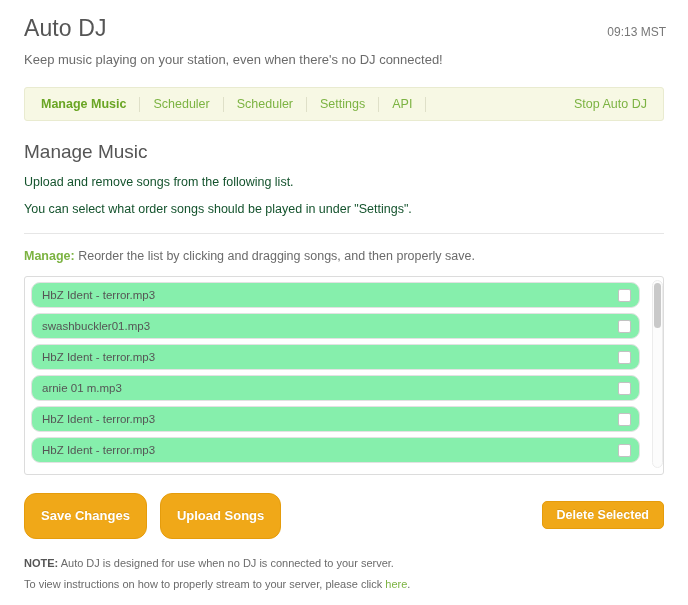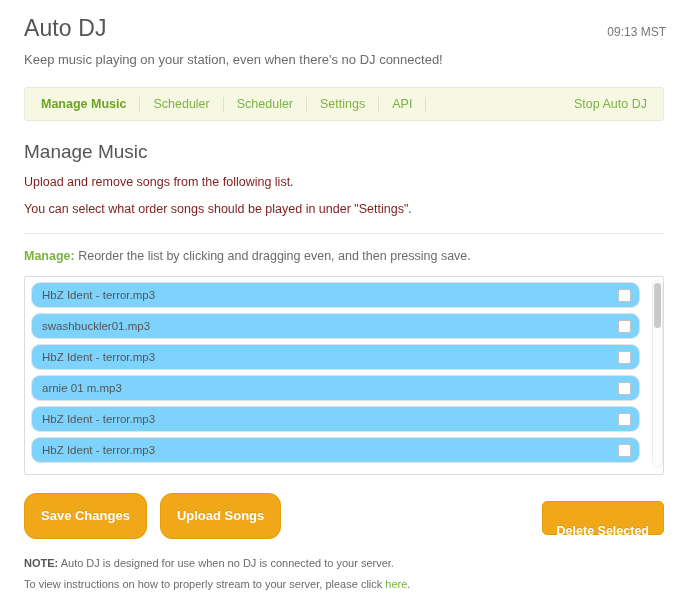--- a/index.html
+++ b/index.html
@@ -102,21 +102,21 @@
   }
   .section-title {
     font-size: 19px;
     font-weight: 400;
     color: #555555;
     margin: 19px 0 0 0;
     line-height: 24px;
   }
   .section-line {
     font-size: 12.5px;
-    color: #7f1d1d;
+    color: #14532d;
     margin: 9px 0 0 0;
     line-height: 18px;
   }
   .divider {
     border: none;
     border-top: 1px solid #e6e6e6;
     margin: 15px 0 0 0;
   }
   .songs-label-row {
     margin: 14px 0 0 0;
@@ -140,21 +140,21 @@
     overflow: hidden;
     padding: 5px 5px 0 6px;
   }
   .list-inner {
     position: relative;
     height: 100%;
     padding-right: 18px;
   }
   .song-row {
     height: 26px;
-    background: #7dd3fc;
+    background: #86efac;
     border: 1px solid #e2e2e2;
     border-radius: 9px;
     margin-bottom: 5px;
     display: flex;
     align-items: center;
     padding: 0 8px 0 10px;
     cursor: move;
   }
   .song-name {
     font-size: 11.5px;
@@ -215,24 +215,24 @@
     border-radius: 12px;
     padding: 0 16px;
     height: 46px;
     line-height: 44px;
     cursor: pointer;
     white-space: nowrap;
     text-shadow: 0 -1px 0 rgba(0,0,0,0.10);
   }
   .btn + .btn { margin-left: 13px; }
   .btn-small {
-    height: 16px;
+    height: 28px;
     line-height: 26px;
     font-size: 12.5px;
-    padding: 16px 14px;
+    padding: 0 14px;
     border-radius: 5px;
   }
   .btn-right {
     position: absolute;
     right: 0;
     top: 8px;
   }
 
   
   .note {
@@ -280,21 +280,21 @@
       <span class="nav-sep"></span>
     </div>
     <a class="nav-right" href="#">Stop Auto DJ</a>
   </div>
 
   <div class="section">
     <h2 class="section-title">Manage Music</h2>
     <p class="section-line">Upload and remove songs from the following list.</p>
     <p class="section-line">You can select what order songs should be played in under "Settings".</p>
     <hr class="divider">
-    <p class="songs-label-row"><span class="songs-label">Manage:</span><span> Reorder the list by clicking and dragging even, and then pressing save.</span></p>
+    <p class="songs-label-row"><span class="songs-label">Manage:</span><span> Reorder the list by clicking and dragging songs, and then properly save.</span></p>
   </div>
 
   <div class="list-wrap">
     <div class="list-inner" id="song-list">
         <div class="song-row">
           <span class="song-name">HbZ Ident - terror.mp3</span>
           <span class="song-check"></span>
         </div>
         <div class="song-row">
           <span class="song-name">swashbuckler01.mp3</span>

